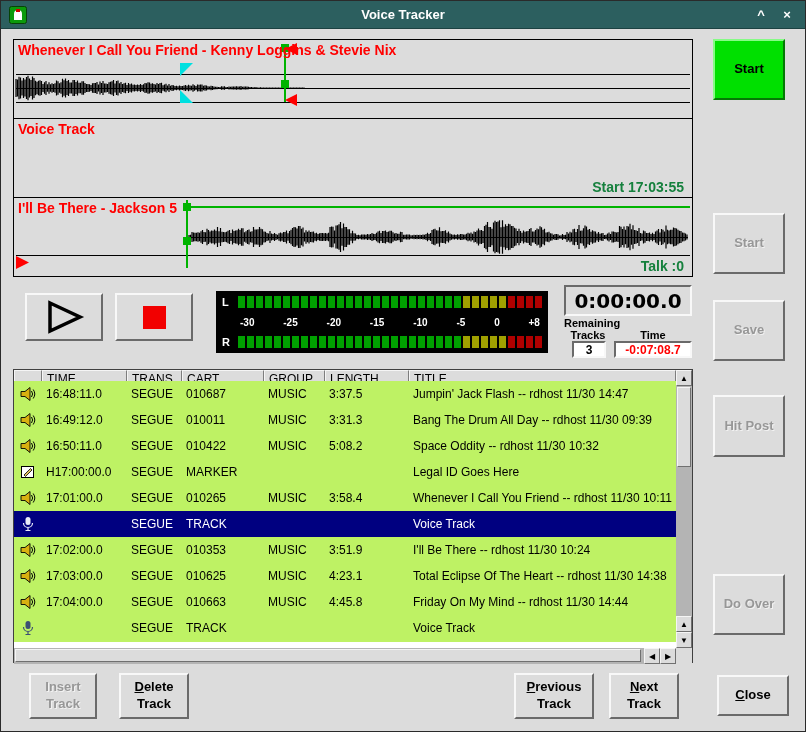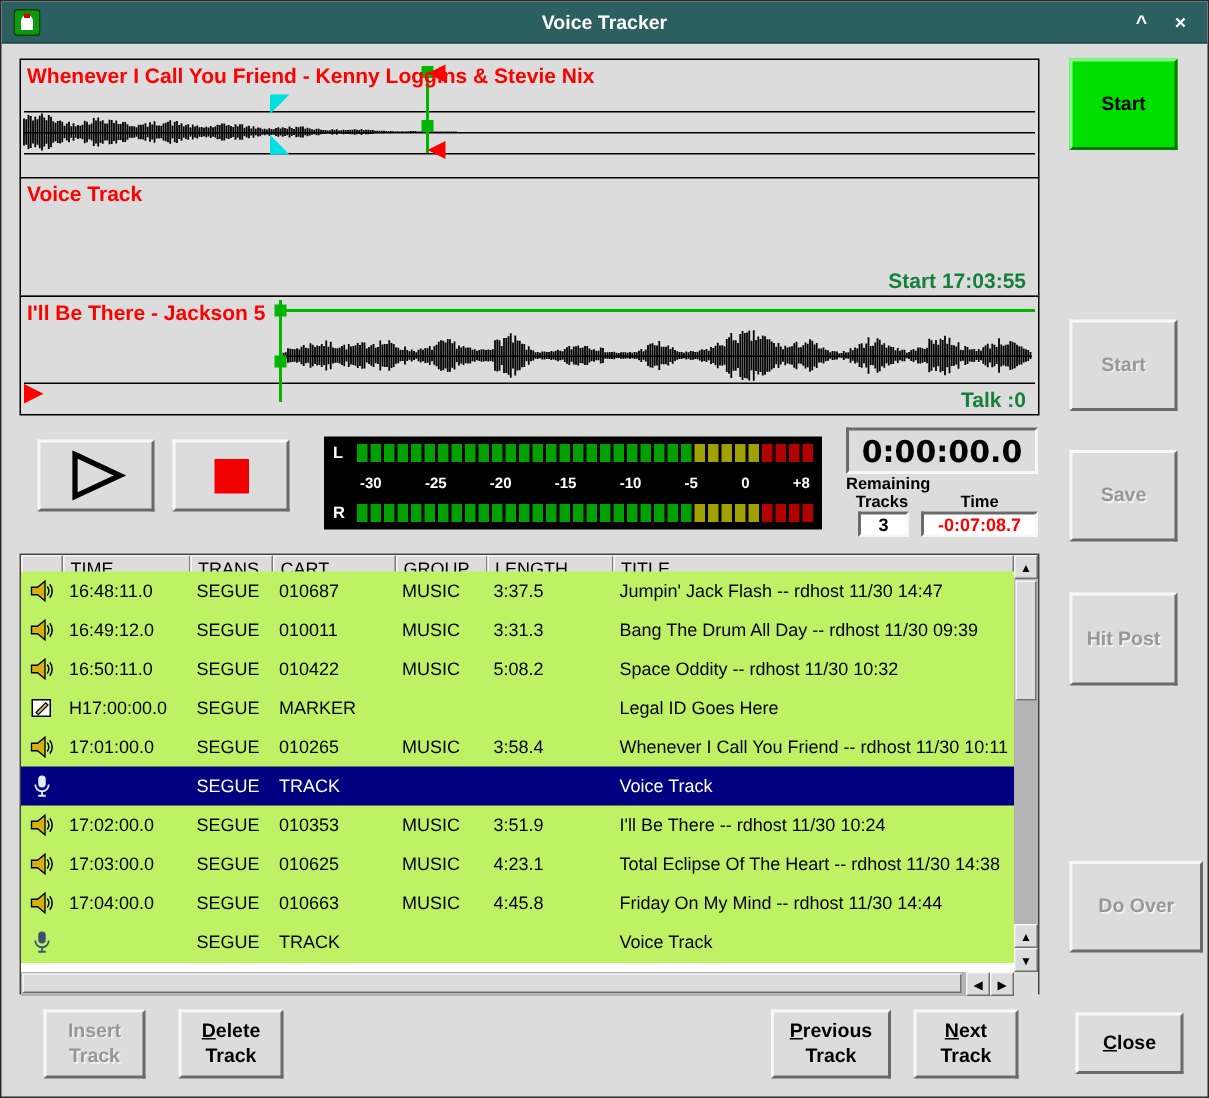--- a/index.html
+++ b/index.html
@@ -432,21 +432,21 @@
   </div>
   <div class="btn disabled" style="left:712px; top:212px; width:72px; height:61px;">
     <span class="lbl">Start</span>
   </div>
   <div class="btn disabled" style="left:712px; top:299px; width:72px; height:61px;">
     <span class="lbl">Save</span>
   </div>
   <div class="btn disabled" style="left:712px; top:394px; width:72px; height:62px;">
     <span class="lbl">Hit Post</span>
   </div>
-  <div class="btn disabled" style="left:712px; top:573px; width:89px; height:61px;">
+  <div class="btn disabled" style="left:712px; top:573px; width:72px; height:61px;">
     <span class="lbl">Do Over</span>
   </div>
 
   <div class="btn disabled" style="left:28px; top:672px; width:68px; height:46px;">
     <span class="lbl"><u></u><span>Insert
 Track</span></span>
   </div>
   <div class="btn" style="left:118px; top:672px; width:70px; height:46px;">
     <span class="lbl"><u>D</u><span>elete
 Track</span></span>

